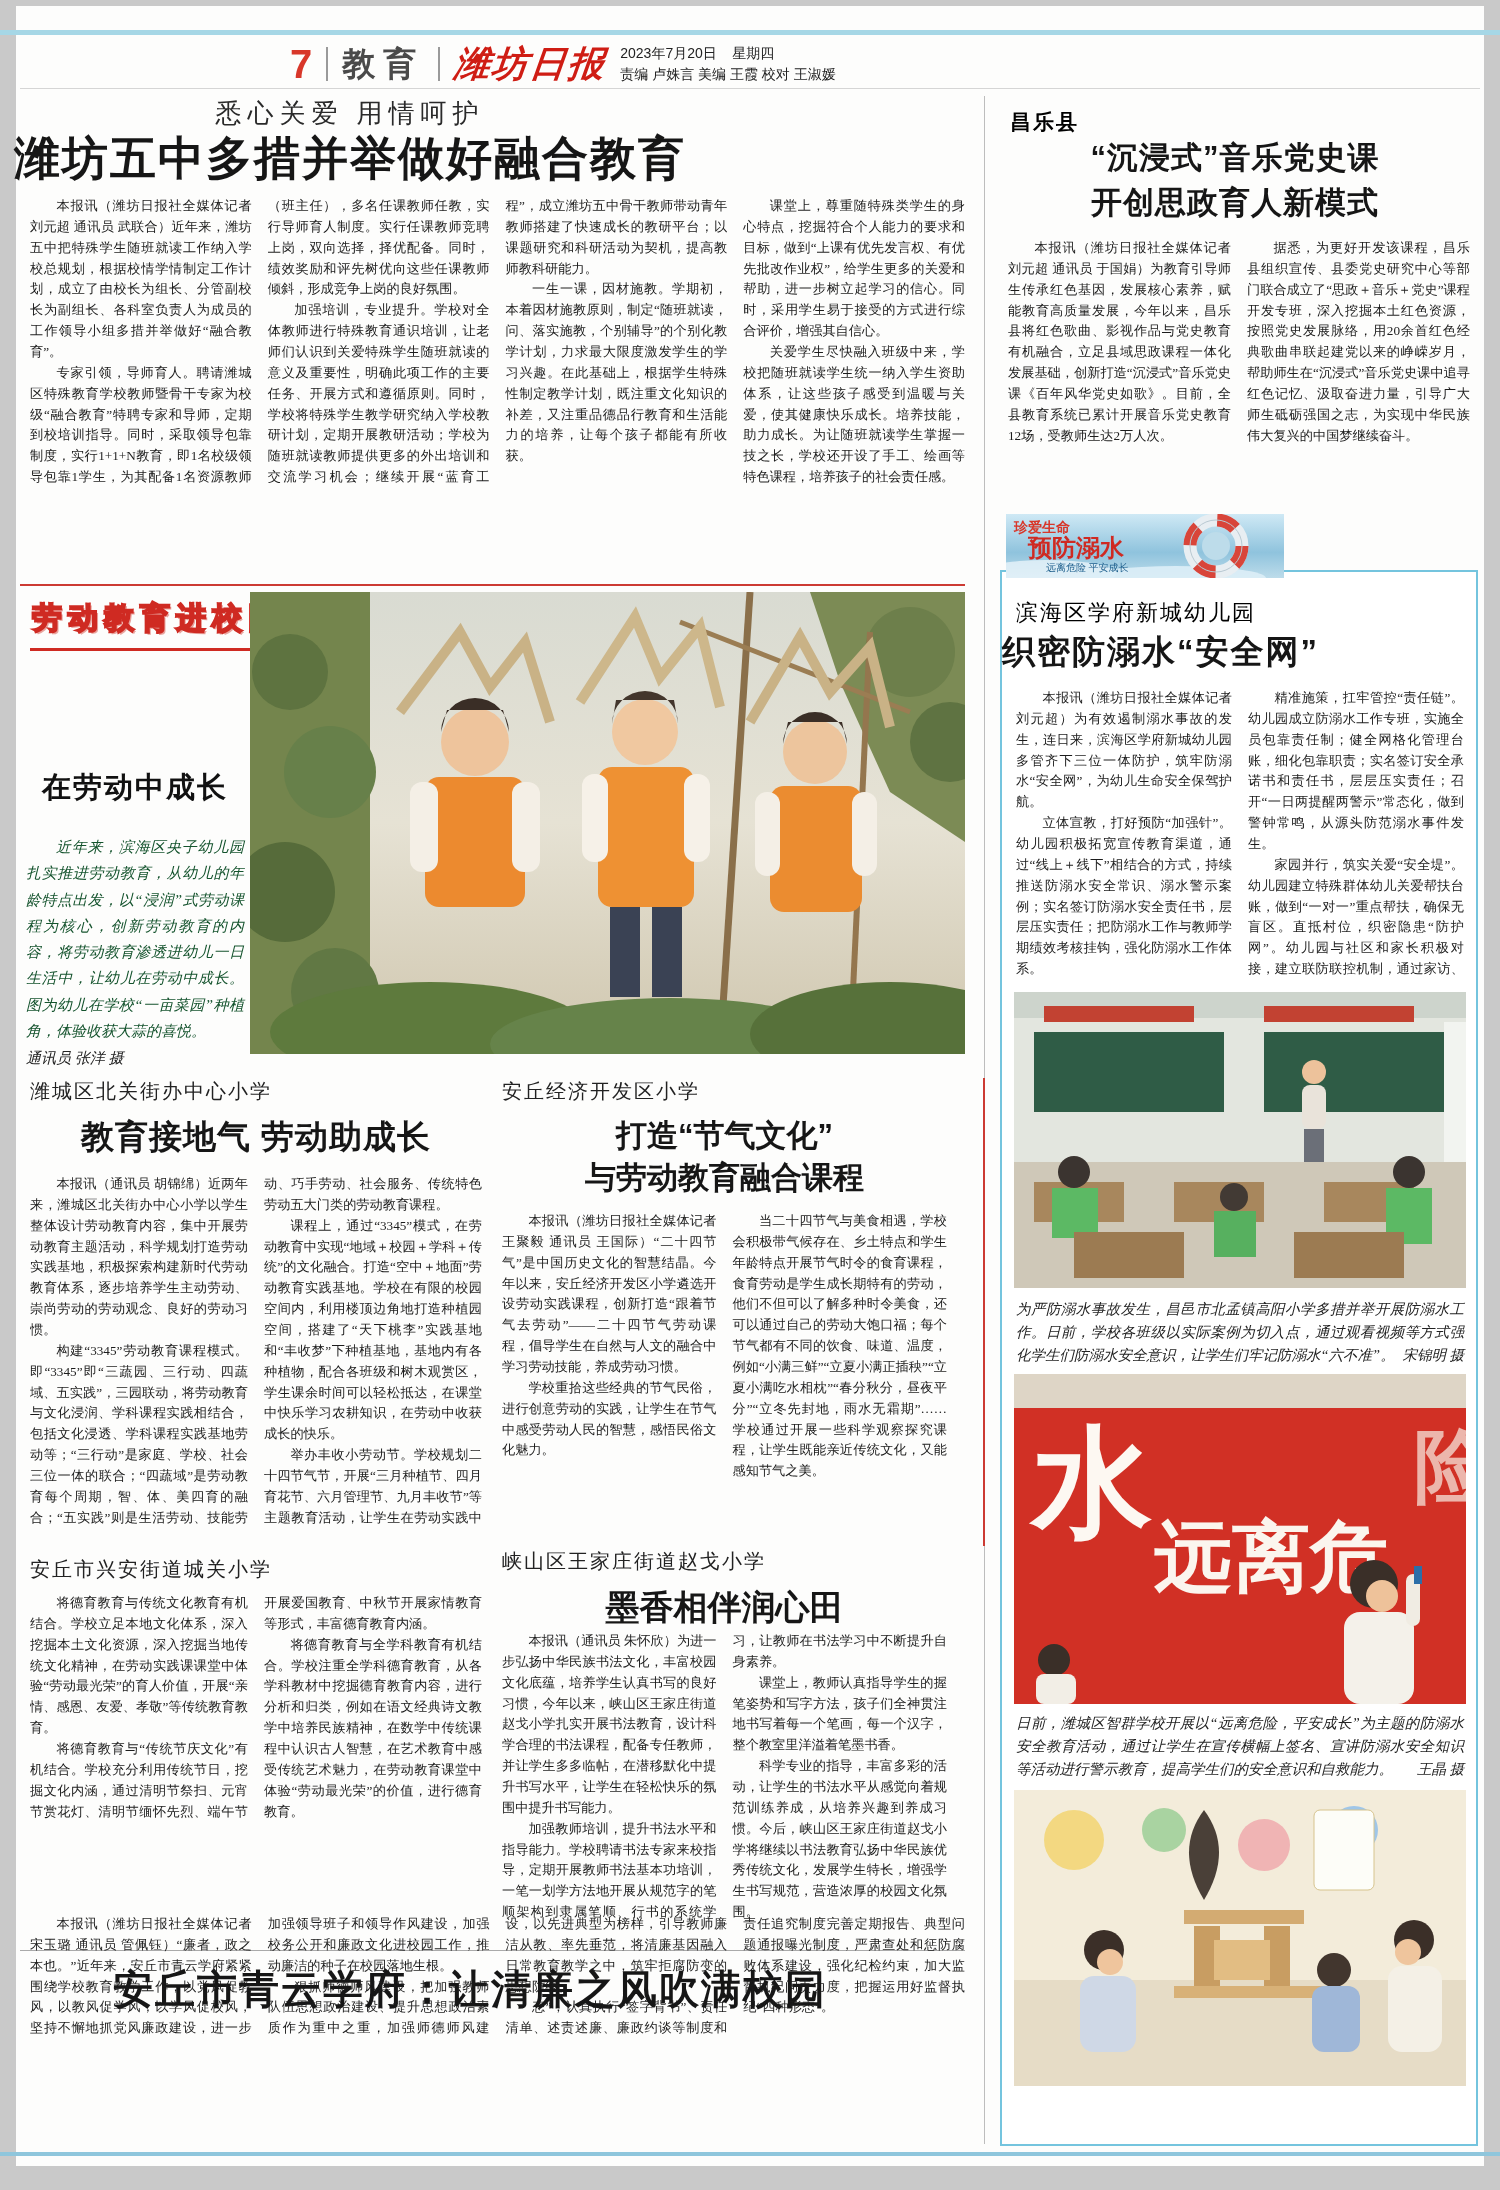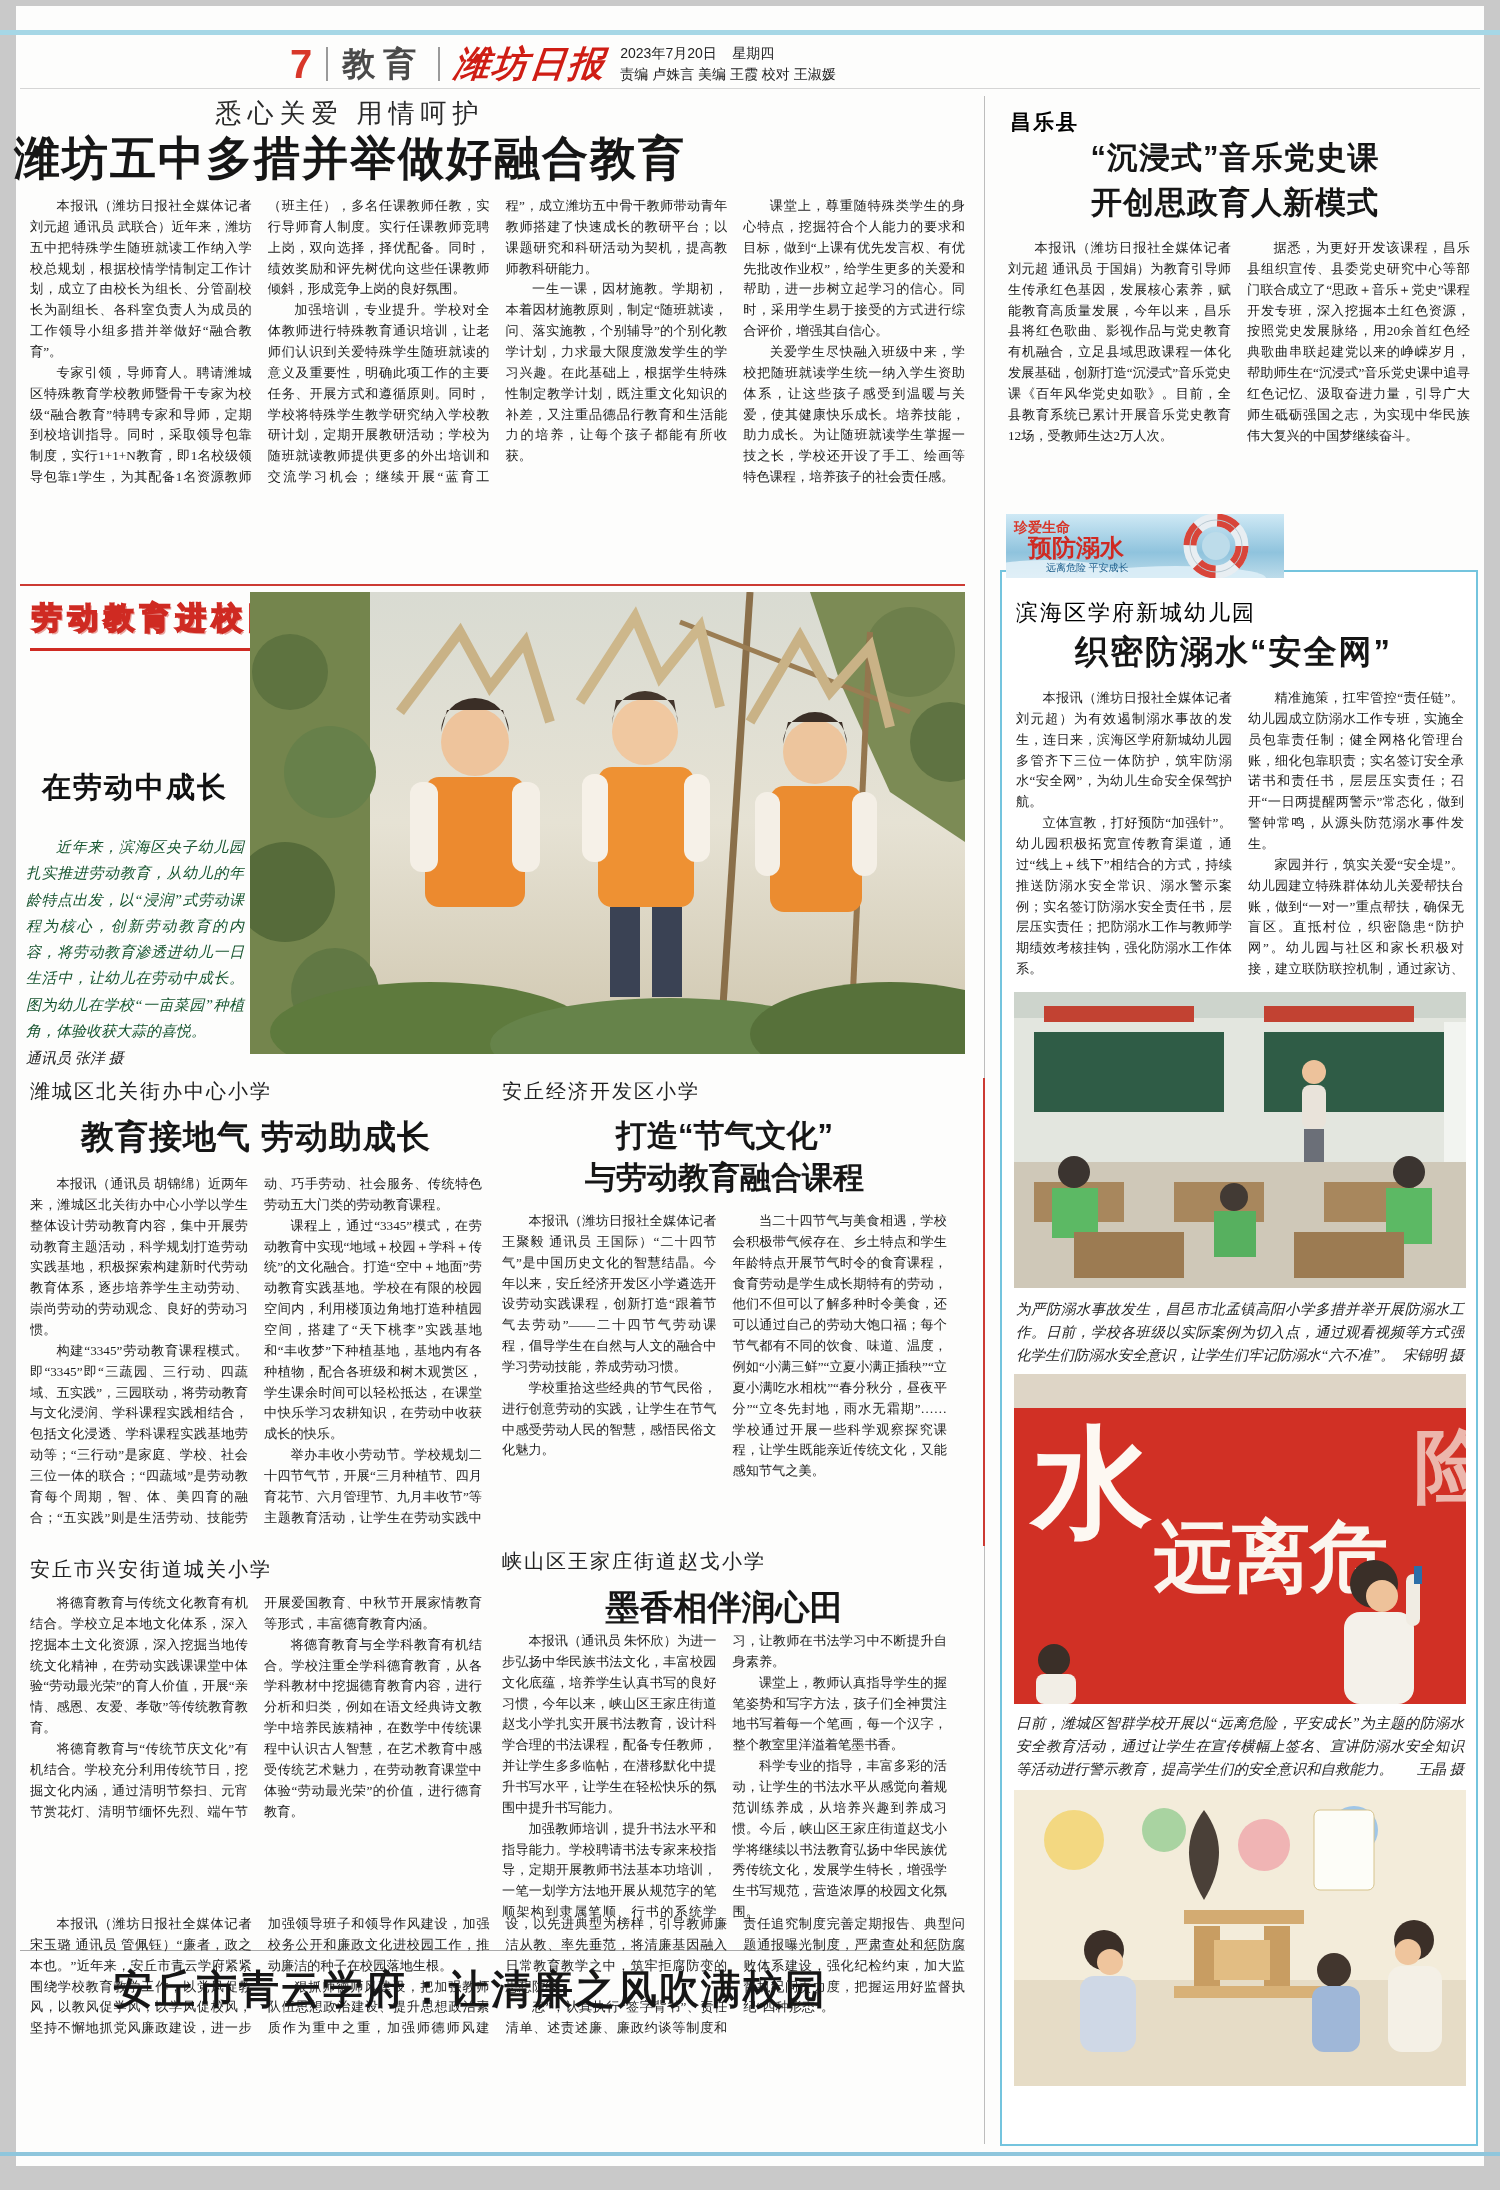--- a/index.html
+++ b/index.html
@@ -58,21 +58,21 @@
   .qy-body { position:absolute; left:30px; top:1914px; width:935px; height:128px; column-count:4; }
 
   
   .r-kicker { position:absolute; left:1010px; top:108px; font-family:"Liberation Sans",sans-serif; font-size:21px; letter-spacing:2px;font-weight:bold; }
   .r-headline { position:absolute; left:1000px; top:136px; width:470px; text-align:center; font-size:31px; line-height:1.45; letter-spacing:1px; }
   .r-body { position:absolute; left:1008px; top:238px; width:462px; height:270px; column-count:2; }
 
   .drown-banner { position:absolute; left:1006px; top:514px; width:278px; height:64px; z-index:3; }
   .bluebox { position:absolute; left:1000px; top:570px; width:478px; height:1576px; border:2px solid #74c4de; background:#fff; }
   .ns-kicker { position:absolute; left:1016px; top:598px; font-family:"Liberation Sans",sans-serif; font-size:22px; letter-spacing:2px; }
-  .ns-headline { position:absolute; left:1002px; top:630px; width:390px; text-align:right; font-size:33px; letter-spacing:2px; }
+  .ns-headline { position:absolute; left:1002px; top:630px; width:390px; text-align:left; font-size:33px; letter-spacing:2px; }
   .ns-body { position:absolute; left:1016px; top:688px; width:448px; height:296px; column-count:2; }
   .rphoto { position:absolute; left:1014px; }
   .rcap { position:absolute; left:1016px; width:448px; font-style:italic; font-size:14.5px; line-height:1.6; text-align:justify; color:#222; }
   .rcap .cap-text { text-indent:2em; display:inline; }
   .cap-credit { float:right; font-style:italic; }
   svg text { font-family:"Liberation Serif", serif; }
 </style>
 </head>
 <body>
 

